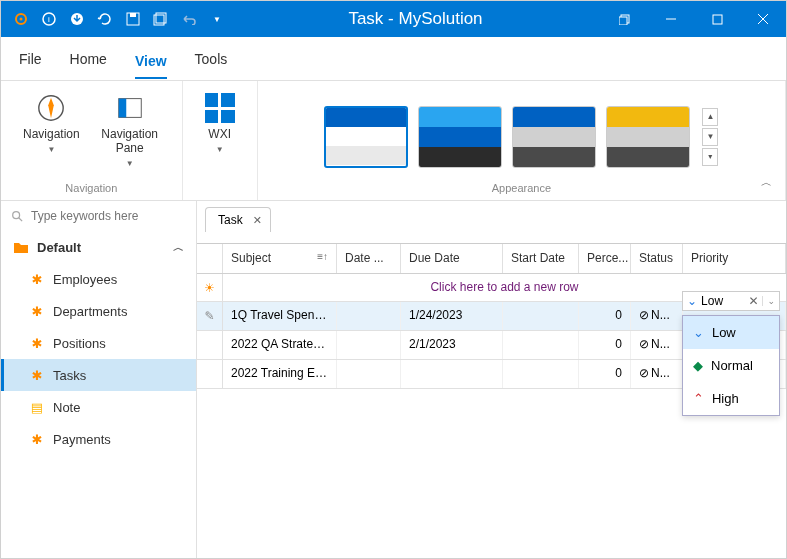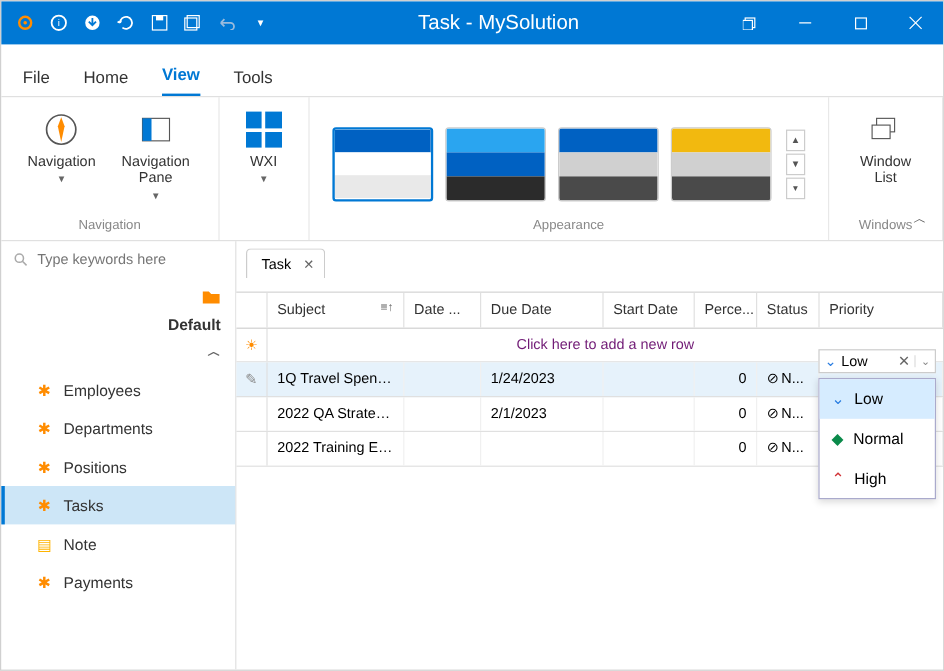--- a/index.html
+++ b/index.html
@@ -5,21 +5,21 @@
 * { box-sizing: border-box; margin: 0; padding: 0; font-family: "Segoe UI", Arial, sans-serif; }
 body { width: 787px; height: 559px; background: #fff; overflow: hidden; border: 1px solid #d0d0d0; }
 
 .titlebar { height: 36px; background: #0078d4; display: flex; align-items: center; color: #fff; }
 .qat { display: flex; align-items: center; gap: 4px; padding-left: 8px; }
 .qat-btn { width: 24px; height: 24px; display: flex; align-items: center; justify-content: center; cursor: pointer; }
 .title-text { flex: 1; text-align: center; font-size: 17px; }
 .winbtns { display: flex; }
 .winbtn { width: 46px; height: 36px; display: flex; align-items: center; justify-content: center; cursor: pointer; }
 
-.menubar { height: 44px; border-bottom: 1px solid #e0e0e0; display: flex; align-items: flex-end; padding-left: 18px; gap: 28px; }
+.menubar { height: 44px; border-bottom: 1px solid #e0e0e0; display: flex; align-items: center; padding-left: 18px; gap: 28px; }
 .menu-item { font-size: 14px; color: #333; padding: 8px 0; cursor: pointer; }
 .menu-item.active { color: #0078d4; border-bottom: 2px solid #0078d4; padding-top: 14px; font-weight: 600; }
 
 .ribbon { height: 120px; border-bottom: 1px solid #e0e0e0; display: flex; position: relative; }
 .ribbon-group { padding: 8px 14px 4px; border-right: 1px solid #e8e8e8; display: flex; flex-direction: column; align-items: center; }
 .group-body { flex: 1; display: flex; align-items: flex-start; gap: 4px; }
 .group-label { font-size: 11px; color: #888; text-align: center; padding: 4px 0 2px; }
 .rbtn { display: flex; flex-direction: column; align-items: center; gap: 4px; padding: 4px 8px; cursor: pointer; font-size: 12px; color: #333; }
 .rbtn svg { width: 30px; height: 30px; }
 .wxi-sq { width: 30px; height: 30px; display: grid; grid-template: 1fr 1fr / 1fr 1fr; gap: 3px; }
@@ -32,21 +32,21 @@
 .spinners { display: flex; flex-direction: column; gap: 2px; margin-left: 2px; }
 .spin { width: 16px; height: 18px; border: 1px solid #ccc; display: flex; align-items: center; justify-content: center; font-size: 8px; color: #555; cursor: pointer; }
 
 .collapse-caret { position: absolute; right: 14px; bottom: 10px; font-size: 11px; color: #555; cursor: pointer; }
 
 .content { display: flex; height: calc(100% - 200px); }
 
 .sidebar { width: 196px; border-right: 1px solid #e0e0e0; display: flex; flex-direction: column; }
 .search { display: flex; align-items: center; padding: 8px 10px; gap: 8px; color: #aaa; }
 .search input { border: none; outline: none; font-size: 12px; color: #999; flex: 1; }
-.nav-root { padding: 8px 12px; display: flex; align-items: flex-end; gap: 8px; font-size: 13px; font-weight: 600; color: #333; cursor: pointer; flex-direction: column; }
+.nav-root { padding: 8px 12px; display: flex; align-items: center; gap: 8px; font-size: 13px; font-weight: 600; color: #333; cursor: pointer; }
 .nav-item { padding: 8px 12px 8px 28px; display: flex; align-items: center; gap: 8px; font-size: 13px; color: #333; cursor: pointer; }
 .nav-item.selected { background: #cde6f7; border-left: 3px solid #0078d4; padding-left: 25px; }
 .nav-icon { width: 16px; height: 16px; display: flex; align-items: center; justify-content: center; }
 
 .main { flex: 1; display: flex; flex-direction: column; position: relative; gap: 11px; }
 .tabstrip { display: flex; padding: 6px 8px 0; }
 .doc-tab { background: #fff; border: 1px solid #ccc; border-bottom: none; border-radius: 4px 4px 0 0; padding: 5px 8px 5px 12px; font-size: 12px; display: flex; align-items: center; gap: 10px; cursor: pointer; }
 .tab-close { font-size: 11px; color: #666; cursor: pointer; }
 
 .grid { border-top: 1px solid #ccc; flex: 1; font-size: 12px; }
@@ -223,32 +223,20 @@
         </div>
       <div class="spinners">
         <div class="spin">▲</div>
         <div class="spin">▼</div>
         <div class="spin">▾</div>
       </div>
     </div>
     <div class="group-label">Appearance</div>
   </div>
 
-  <div class="ribbon-group">
-    <div class="group-body">
-      <div class="rbtn">
-        <svg viewBox="0 0 32 32">
-            <rect x="8" y="6" width="16" height="12" fill="none" stroke="#555"></rect>
-            <rect x="4" y="12" width="16" height="12" fill="#fff" stroke="#555"></rect>
-          </svg>
-        <span style="width:50px;text-align:center;">Window List</span>
-      </div>
-    </div>
-    <div class="group-label">Windows</div>
-  </div>
   <div class="collapse-caret">︿</div>
 </div>
 
 <div class="content">
   <div class="sidebar">
     <div class="search">
       <svg width="14" height="14" viewBox="0 0 14 14">
           <circle cx="6" cy="6" r="4" fill="none" stroke="#aaa" stroke-width="1.5"></circle>
           <line x1="9" y1="9" x2="13" y2="13" stroke="#aaa" stroke-width="1.5"></line>
         </svg>

